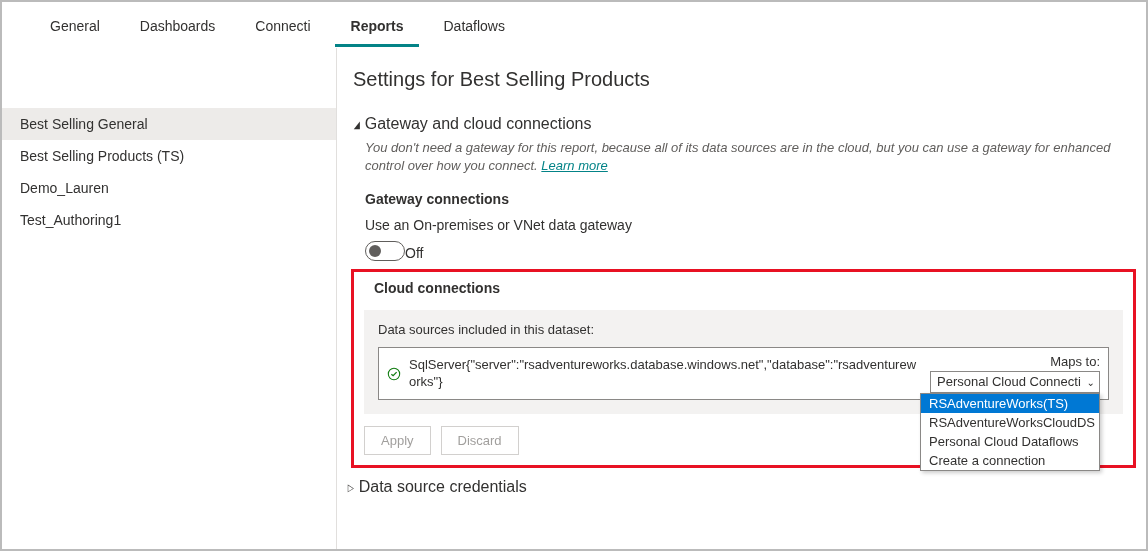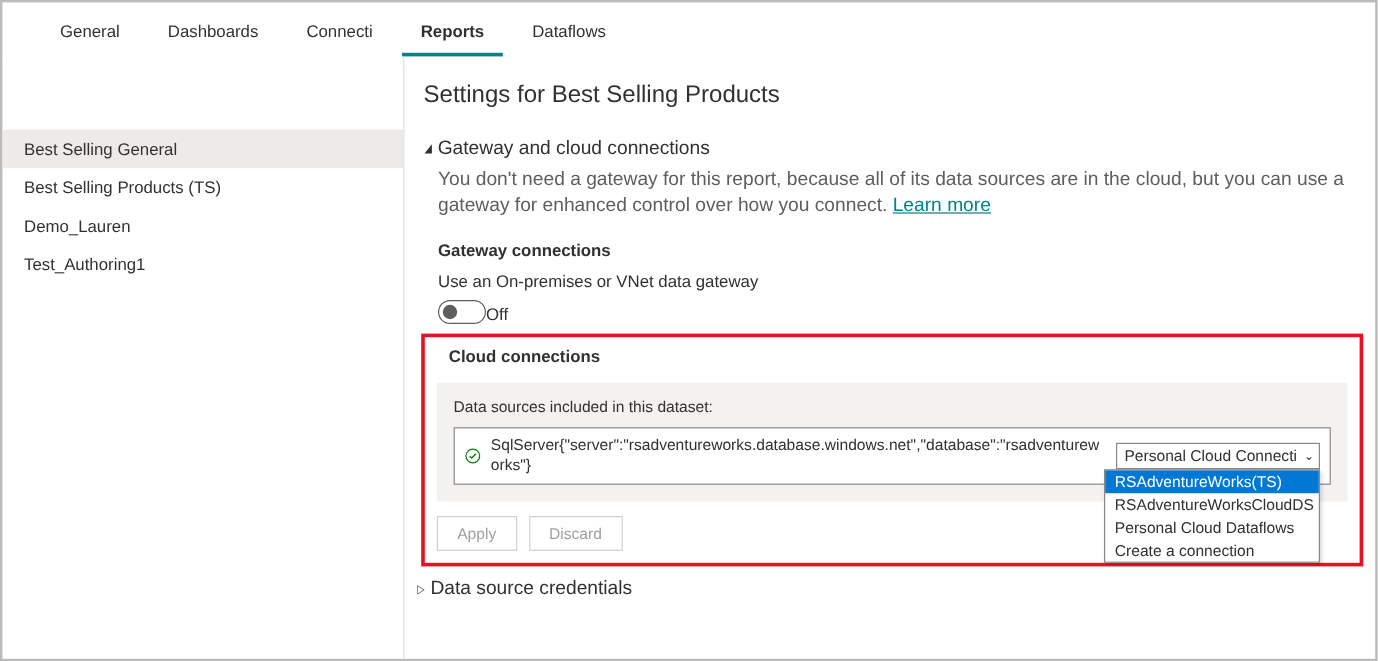--- a/index.html
+++ b/index.html
@@ -73,25 +73,26 @@
       font-size: 10px;
       display: inline-block;
       transform: scaleX(0.8);
     }
     .triangle-right {
       font-size: 10px;
       display: inline-block;
       transform: scaleX(0.8);
     }
     .section-desc {
-      font-size: 16px;
+      font-size: 13px;
       color: #605e5c;
       margin-left: 12px;
       margin-bottom: 12px;
       line-height: 1.4;
+      font-style: italic;
     }
     .link {
       color: #038387;
       text-decoration: underline;
       cursor: pointer;
     }
     .subsection-title {
       font-weight: 600;
       font-size: 14px;
       margin-left: 12px;
@@ -292,20 +293,21 @@
           <div class="cloud-label">Data sources included in this dataset:</div>
           <div class="ds-row">
             <span class="check-circle">
               <svg viewBox="0 0 16 16" width="14" height="14">
                   <circle cx="8" cy="8" r="6.5" fill="none" stroke="#107c10" stroke-width="1.2"></circle>
                   <path d="M5 8.2 L7 10 L11 5.8" fill="none" stroke="#107c10" stroke-width="1.4"></path>
                 </svg>
             </span>
             <div class="ds-text">SqlServer{"server":"rsadventureworks.database.windows.net","database":"rsadventureworks"}</div>
             <div class="maps-col">
+              <div class="maps-label">Maps to:</div>
               <div style="position:relative;">
                 <div class="maps-select">
                   <span>Personal Cloud Connecti</span>
                   <span class="chev">⌄</span>
                 </div>
                 <div class="dropdown">
                   <div class="dropdown-item selected">RSAdventureWorks(TS)</div>
                   <div class="dropdown-item">RSAdventureWorksCloudDS</div>
                   <div class="dropdown-item">Personal Cloud Dataflows</div>
                   <div class="dropdown-item">Create a connection</div>

